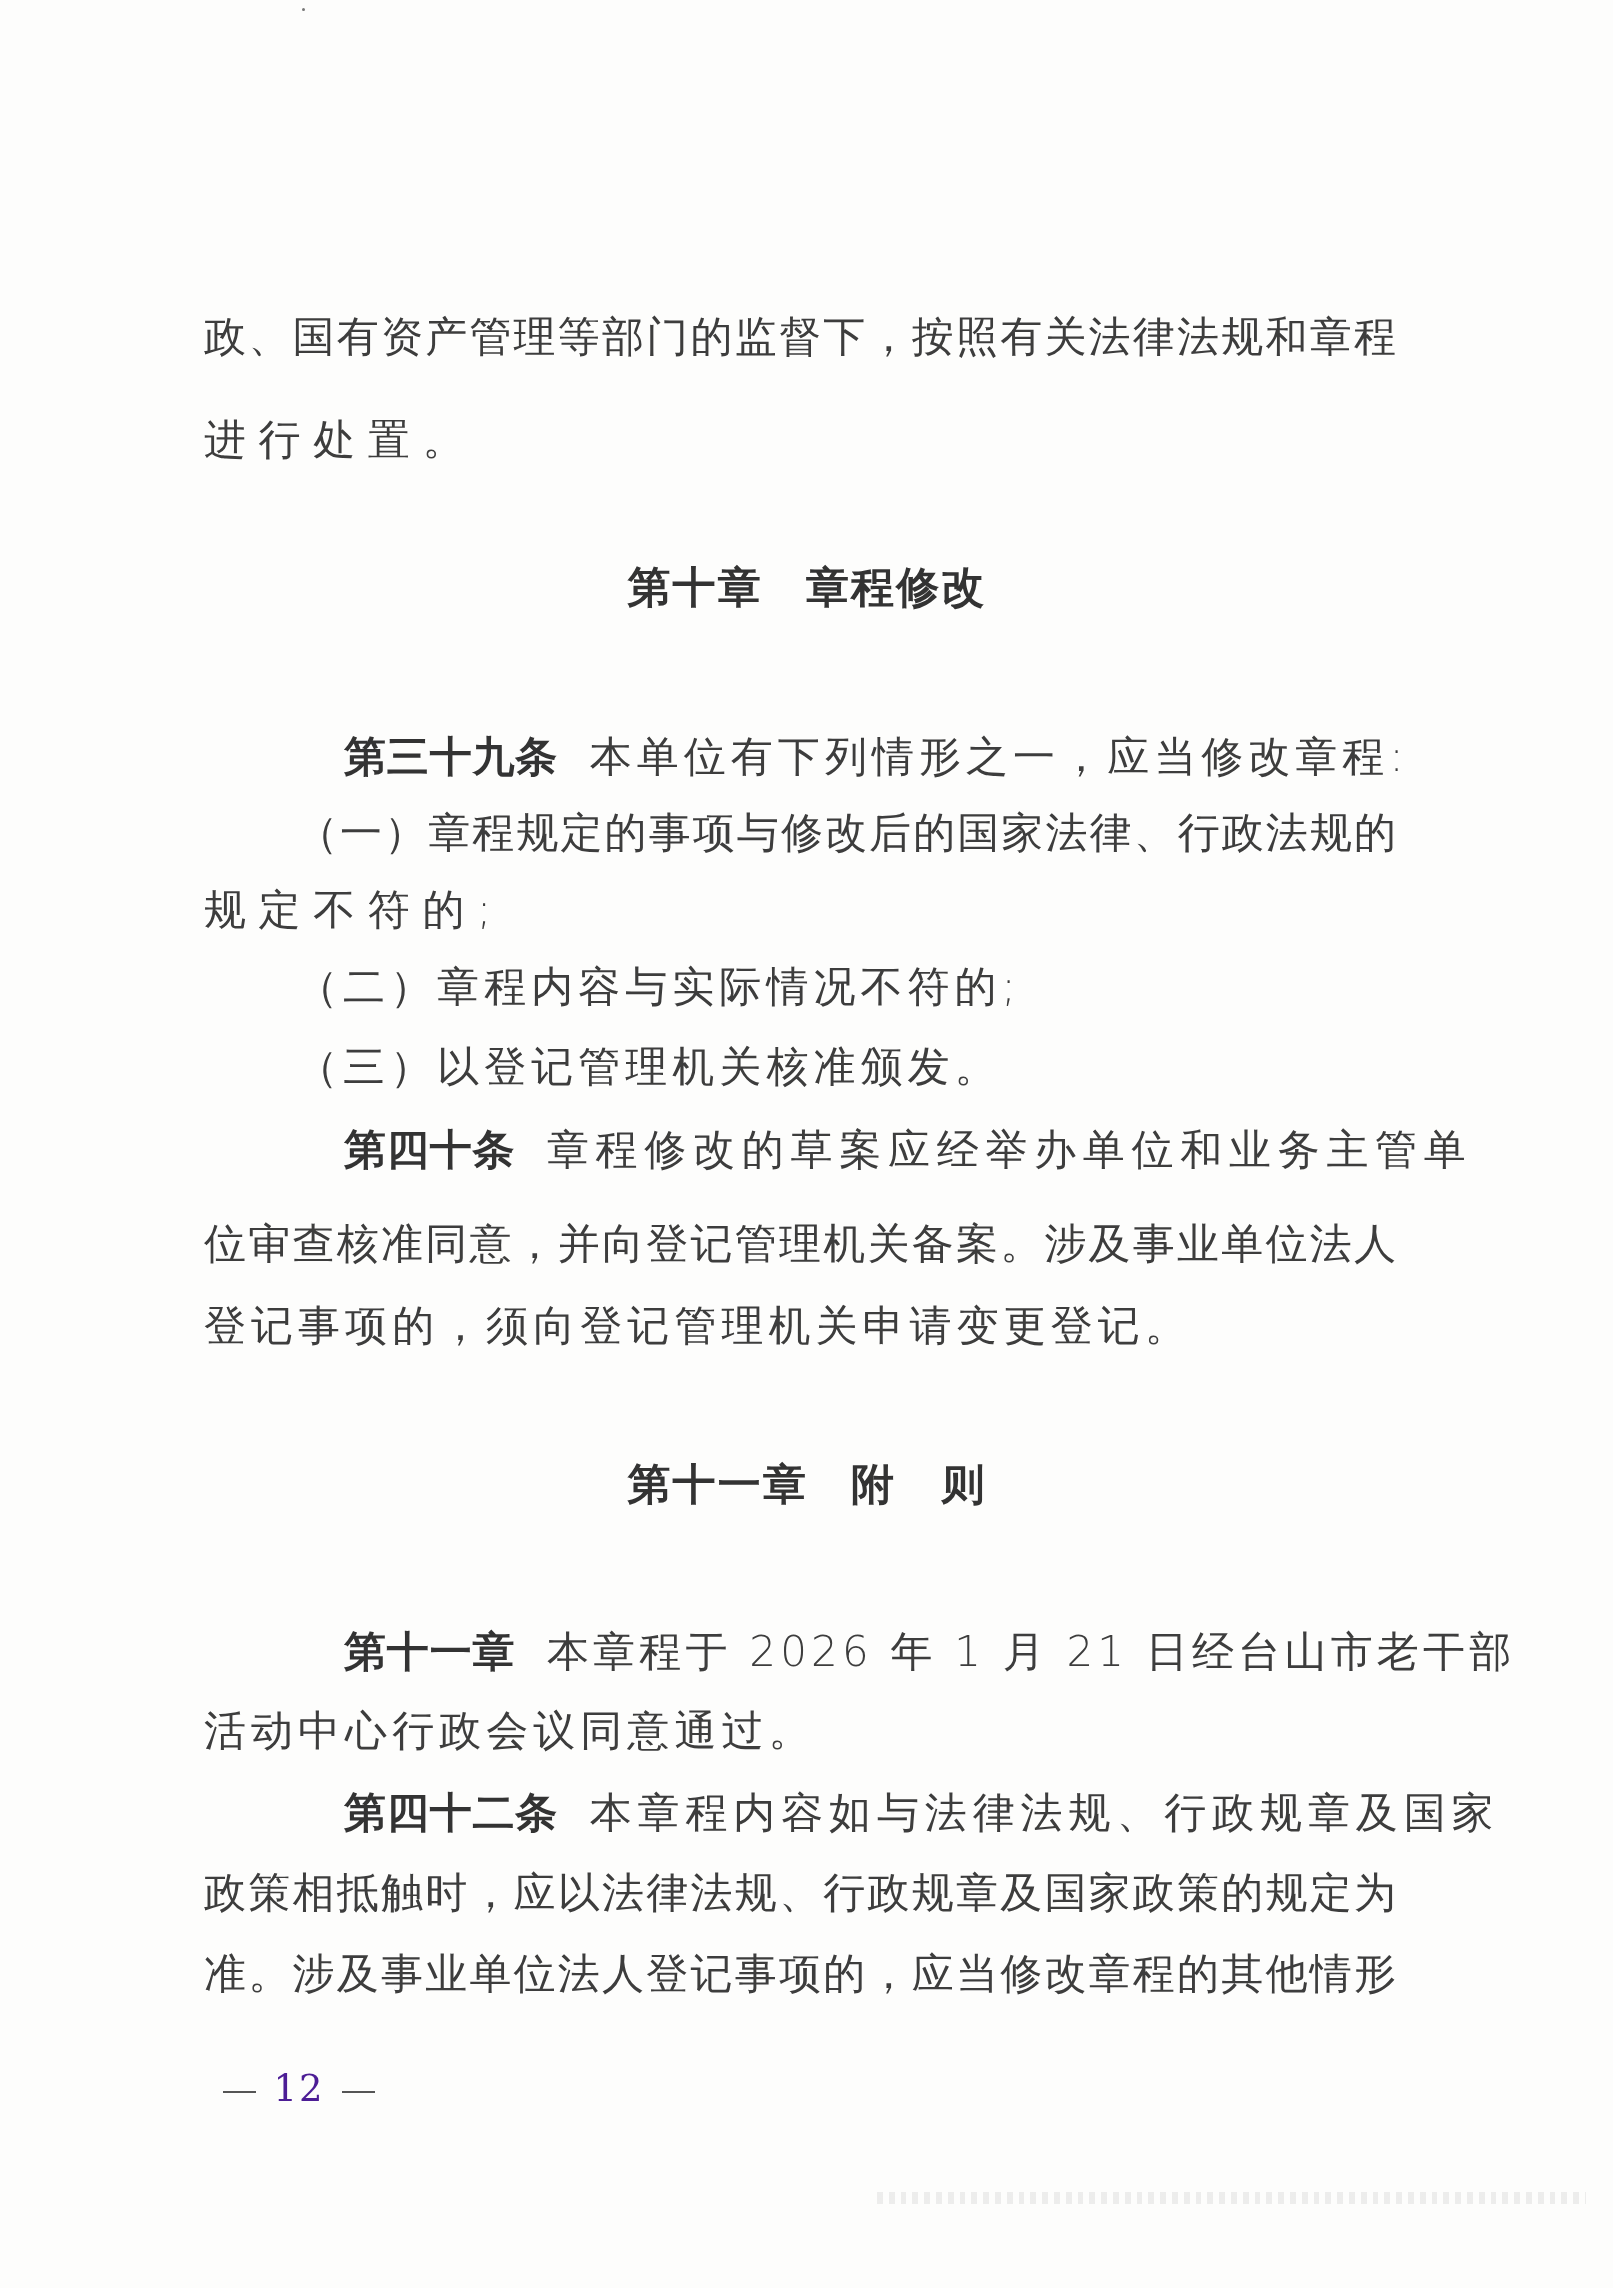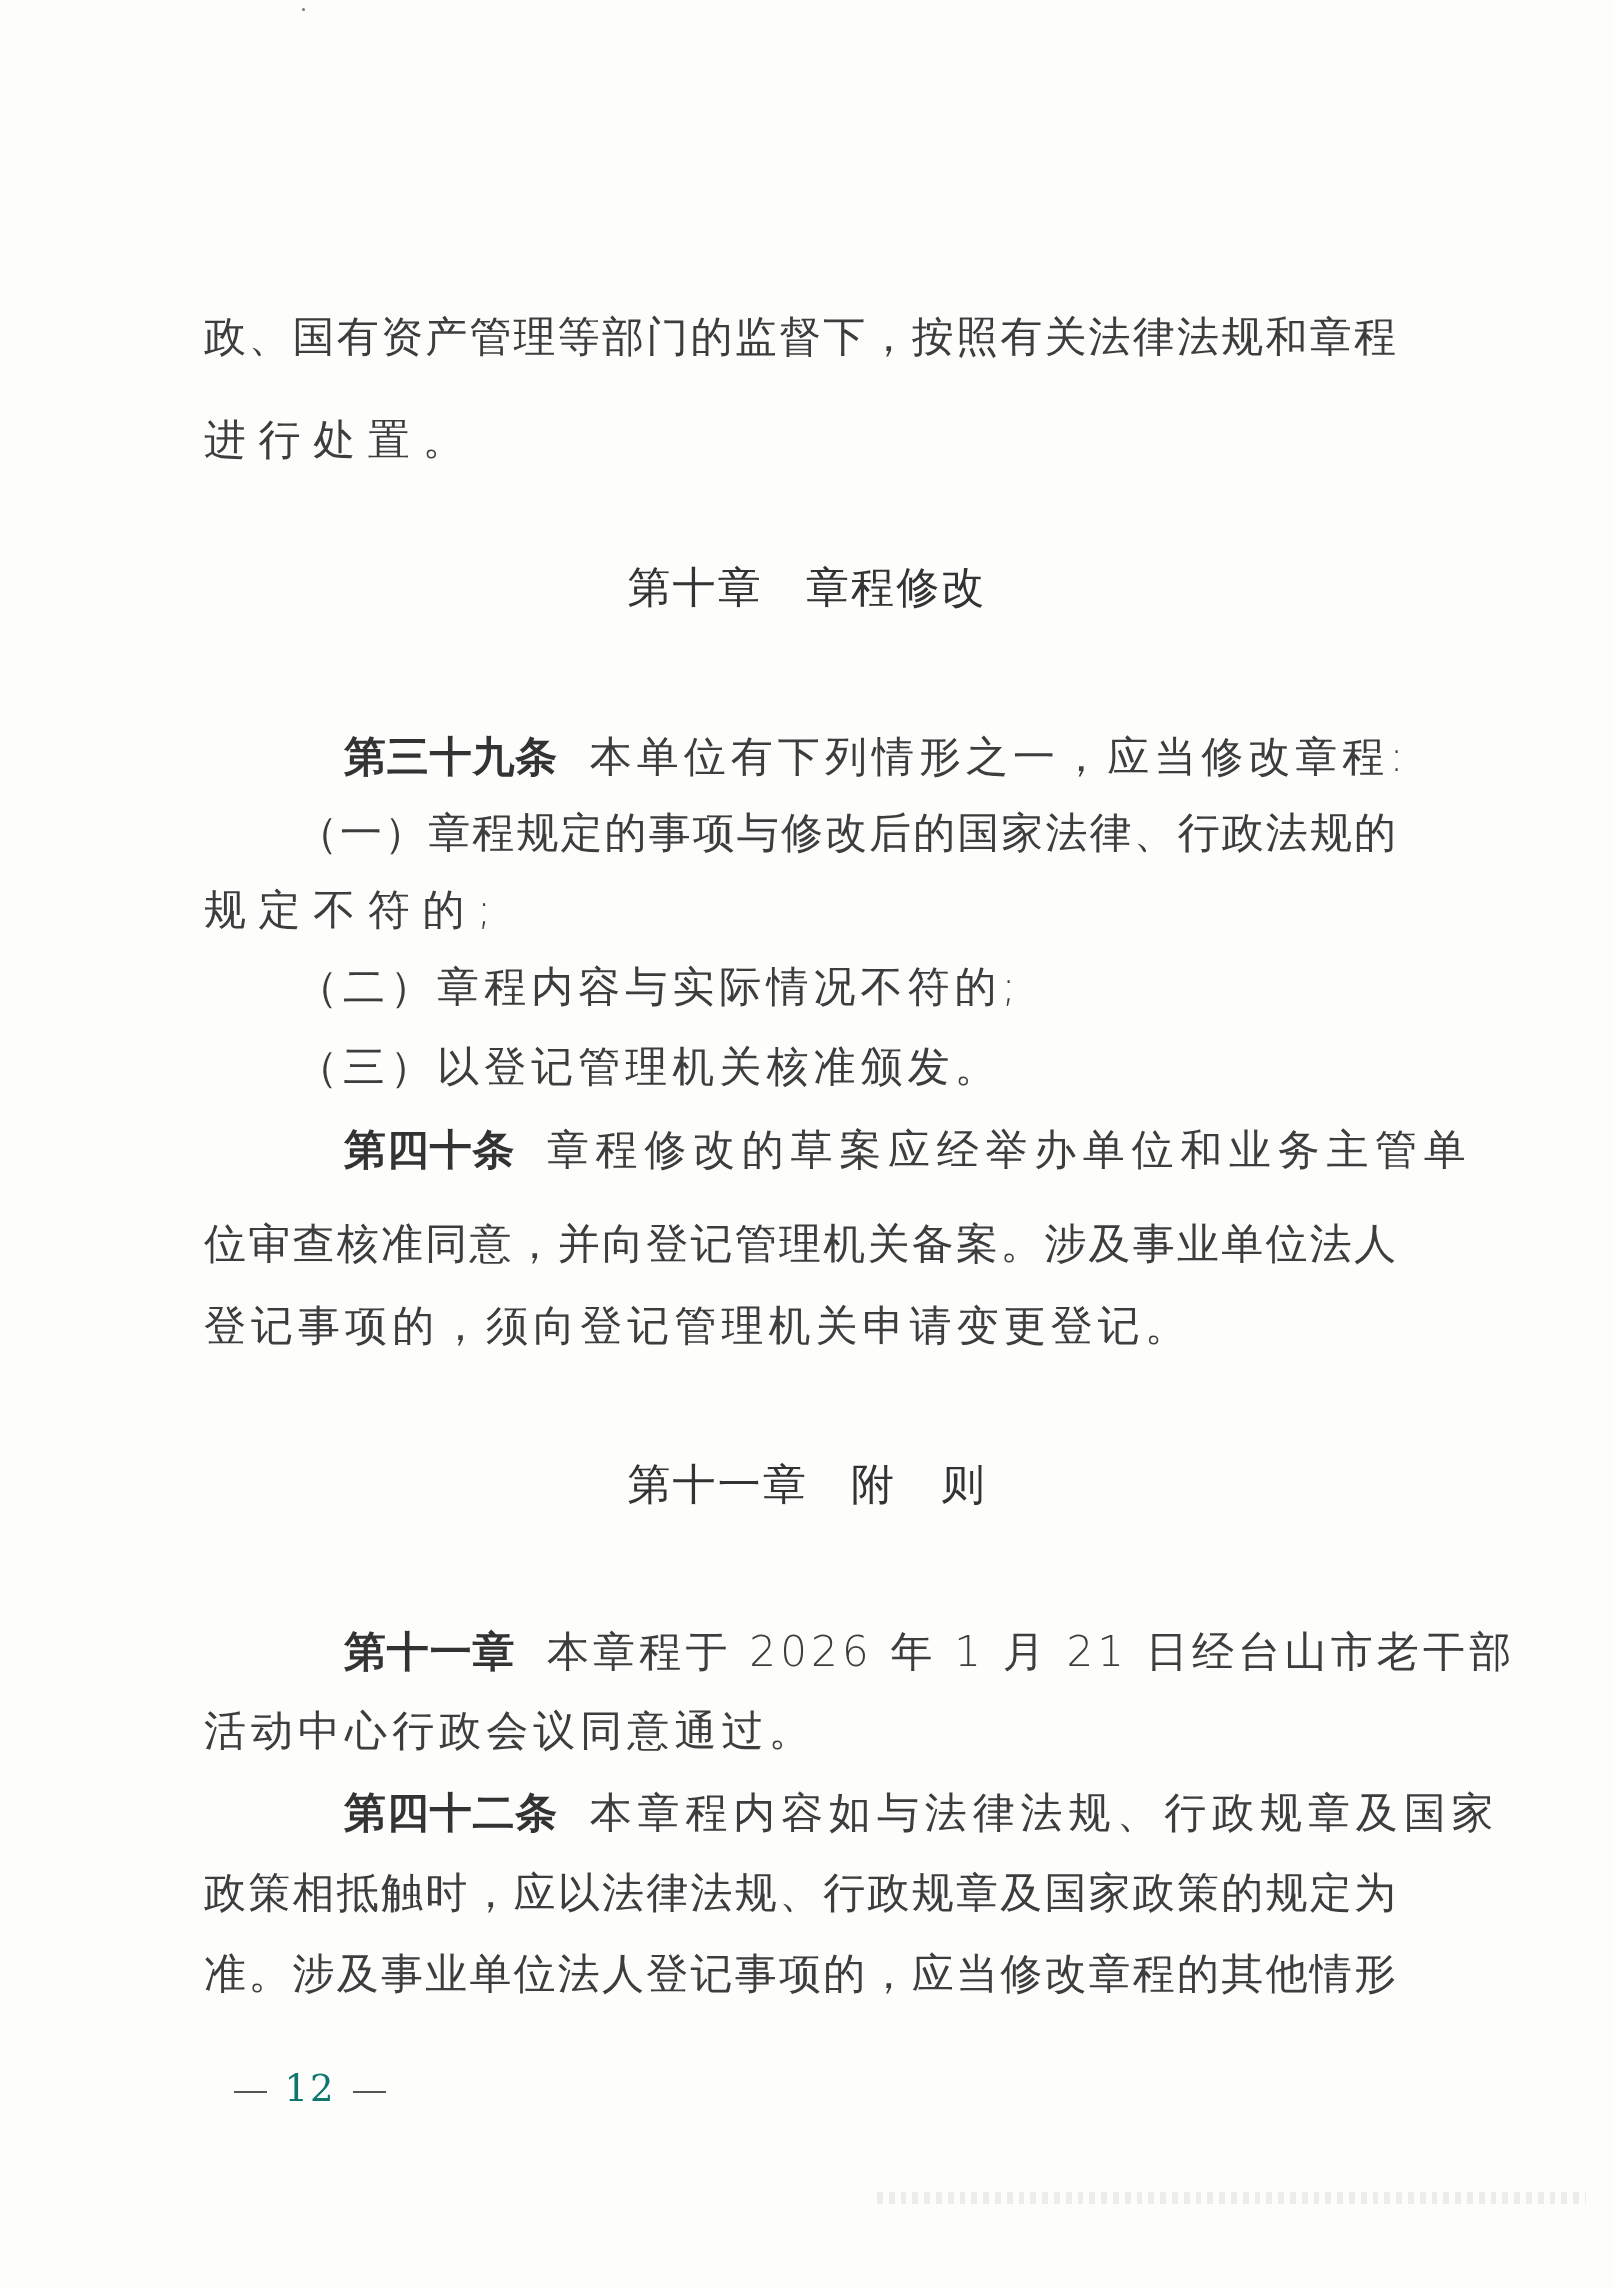--- a/index.html
+++ b/index.html
@@ -49,32 +49,32 @@
     margin-right: 31.5px;
     margin-left: 48px;
   }
   .heading {
     position: absolute;
     left: 0;
     width: 1614px;
     text-align: center;
     font-size: 43px;
     line-height: 59px;
-    font-weight: 400;
+    font-weight: 700;
     color: #333;
     letter-spacing: 0.05em;
   }
   .heading .gap { display: inline-block; width: 43px; }
   .footer {
     position: absolute;
-    left: 216px;
+    left: 205px;
     top: 2067px;
     font-family: "DejaVu Serif", "Liberation Serif", serif;
     font-size: 37px;
-    color: #0f766e;
+    color: #4c1d95;
     letter-spacing: 2px;
   }
   .footer .dash {
     display: inline-block;
     width: 33px;
     height: 2px;
     background: #555;
     vertical-align: middle;
     margin: 0 17.7px;
   }

